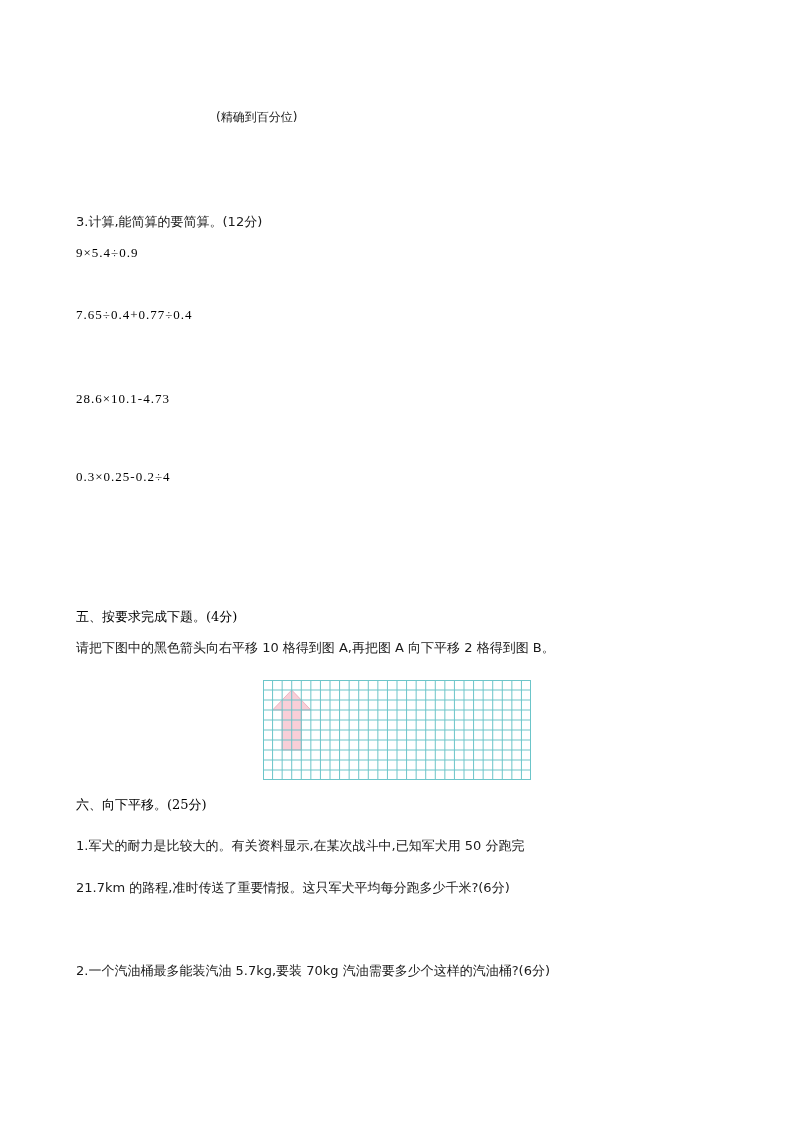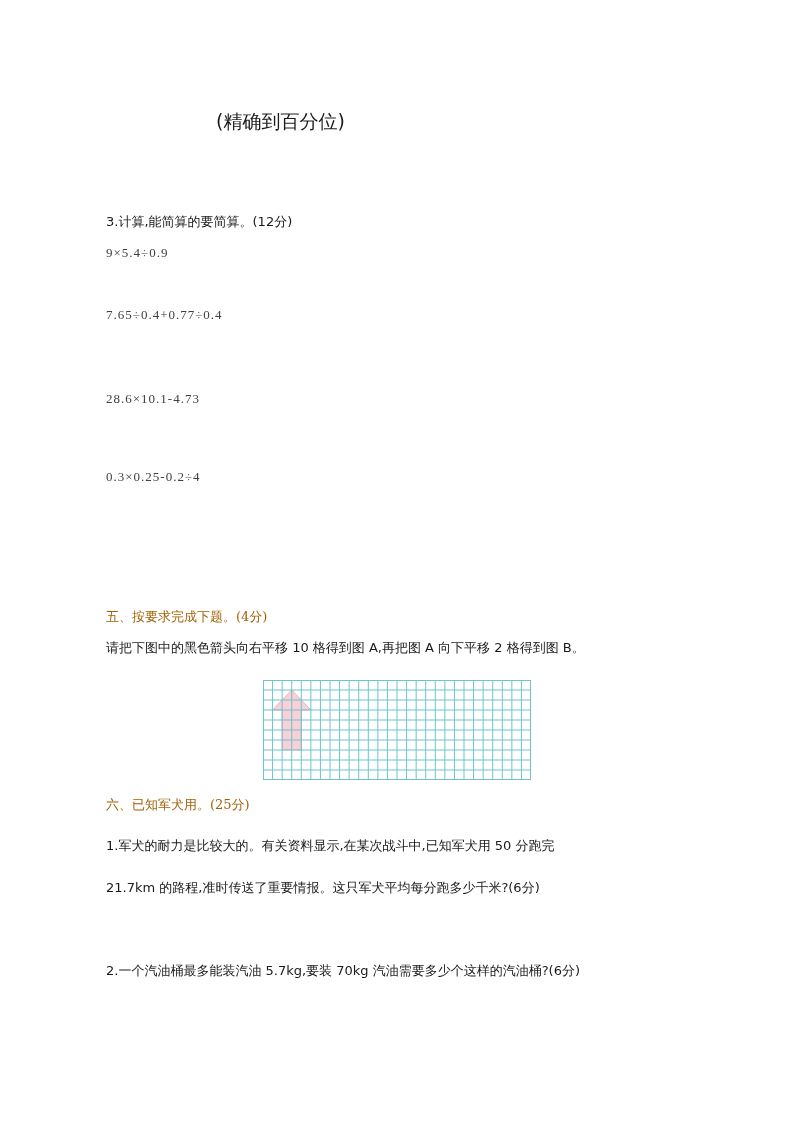--- a/index.html
+++ b/index.html
@@ -1,21 +1,21 @@
 <!DOCTYPE html>
 <html><head>
   <meta charset="utf-8">
   <style>
     html, body { margin: 0; padding: 0; background: #ffffff; }
     body { width: 793px; height: 1122px; position: relative; overflow: hidden;
            font-family: "DejaVu Sans", "Liberation Sans", sans-serif; color: #1a1a1a; }
-    .line { position: absolute; left: 76px; font-size: 13px; white-space: nowrap; line-height: 16px; margin-left: 30px; }
-    .serif { font-family: "Liberation Serif", "DejaVu Serif", serif; letter-spacing: 1px; color: #404040; }
-    .heading { font-family: "DejaVu Serif", "Liberation Serif", serif; color: #a16207; }
-    .note { position: absolute; left: 216px; top: 109px; font-size: 19px; }
+    .line { position: absolute; left: 76px; font-size: 13px; white-space: nowrap; line-height: 16px; }
+    .serif { font-family: "Liberation Serif", "DejaVu Serif", serif; letter-spacing: 1px; color: #000000; }
+    .heading { font-family: "DejaVu Serif", "Liberation Serif", serif; color: #000000; }
+    .note { position: absolute; left: 216px; top: 109px; font-size: 12px; }
     .grid-wrap { position: absolute; left: 263px; top: 680px; width: 268px; height: 100px; }
     .grid-wrap svg { display: block; }
   </style>
 </head>
 <body>
 
 <div class="note">(精确到百分位)</div>
 
 <div class="line" style="top:214px;">3.计算,能简算的要简算。(12分)</div>
 <div class="line serif" style="top:245px;">9×5.4÷0.9</div>
@@ -65,16 +65,16 @@
       <line y1="40" y2="40" x1="0" x2="268" stroke="#6cc5c9" stroke-width="1"></line>
       <line y1="50" y2="50" x1="0" x2="268" stroke="#6cc5c9" stroke-width="1"></line>
       <line y1="60" y2="60" x1="0" x2="268" stroke="#6cc5c9" stroke-width="1"></line>
       <line y1="70" y2="70" x1="0" x2="268" stroke="#6cc5c9" stroke-width="1"></line>
       <line y1="80" y2="80" x1="0" x2="268" stroke="#6cc5c9" stroke-width="1"></line>
       <line y1="90" y2="90" x1="0" x2="268" stroke="#6cc5c9" stroke-width="1"></line>
       <line y1="99.5" y2="99.5" x1="0" x2="268" stroke="#6cc5c9" stroke-width="1"></line>
     </svg>
 </div>
 
-<div class="line heading" style="top:797px;">六、已知军犬用。(25分)</div>
+<div class="line heading" style="top:797px;">六、向下平移。(25分)</div>
 <div class="line" style="top:838px;">1.军犬的耐力是比较大的。有关资料显示,在某次战斗中,已知军犬用 50 分跑完</div>
 <div class="line" style="top:880px;text-align:center;">21.7km 的路程,准时传送了重要情报。这只军犬平均每分跑多少千米?(6分)</div>
 <div class="line" style="top:963px;">2.一个汽油桶最多能装汽油 5.7kg,要装 70kg 汽油需要多少个这样的汽油桶?(6分)</div>
 
 </body></html>

